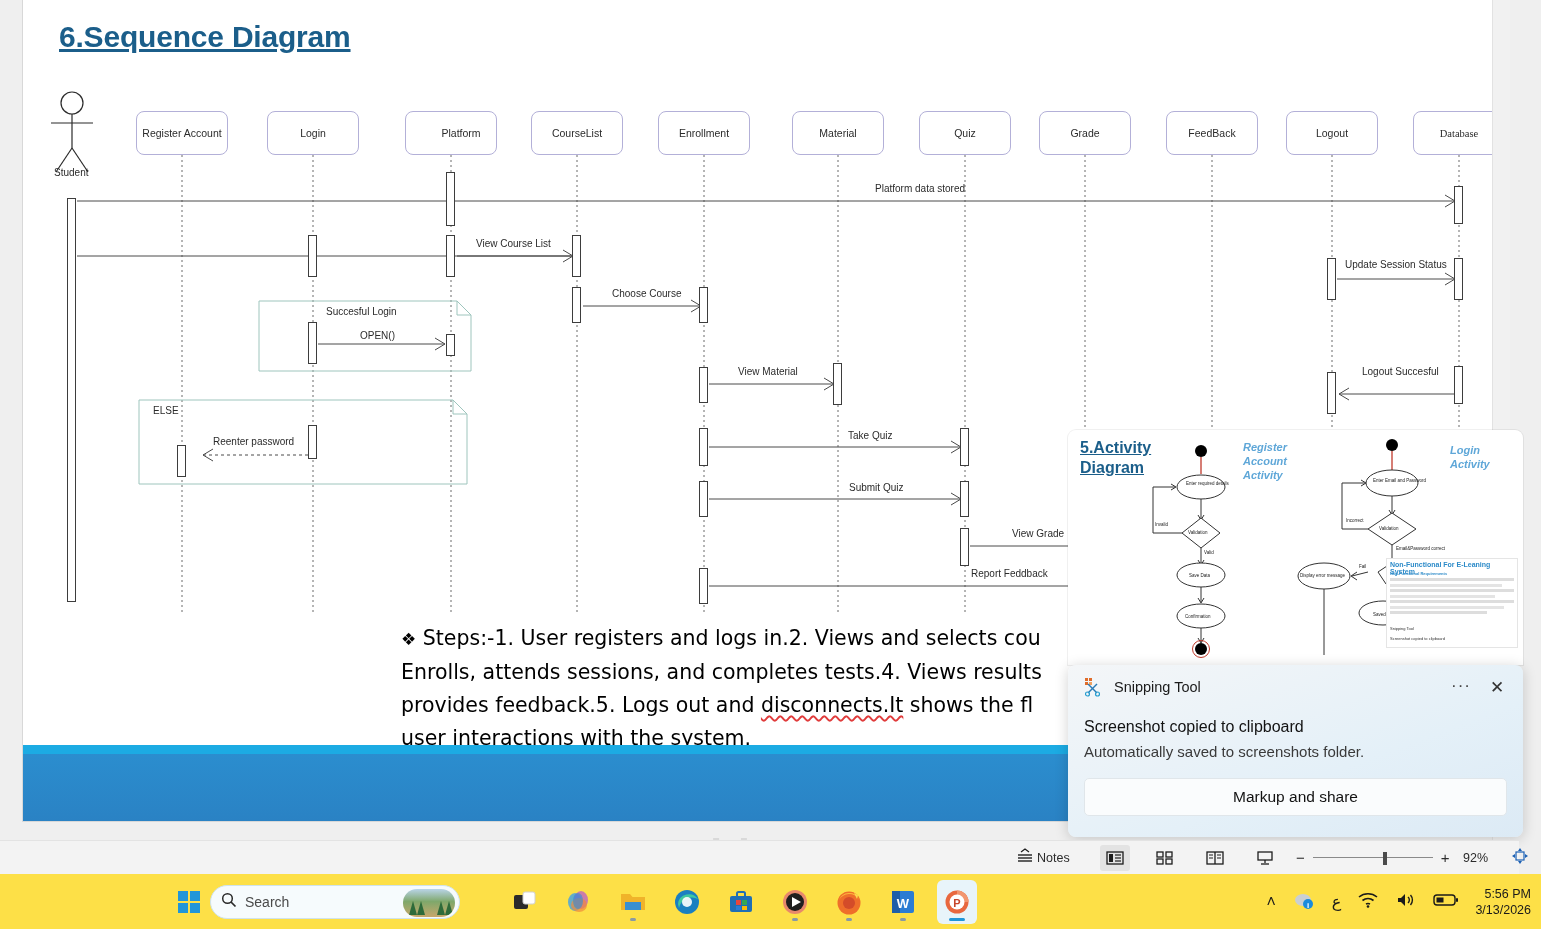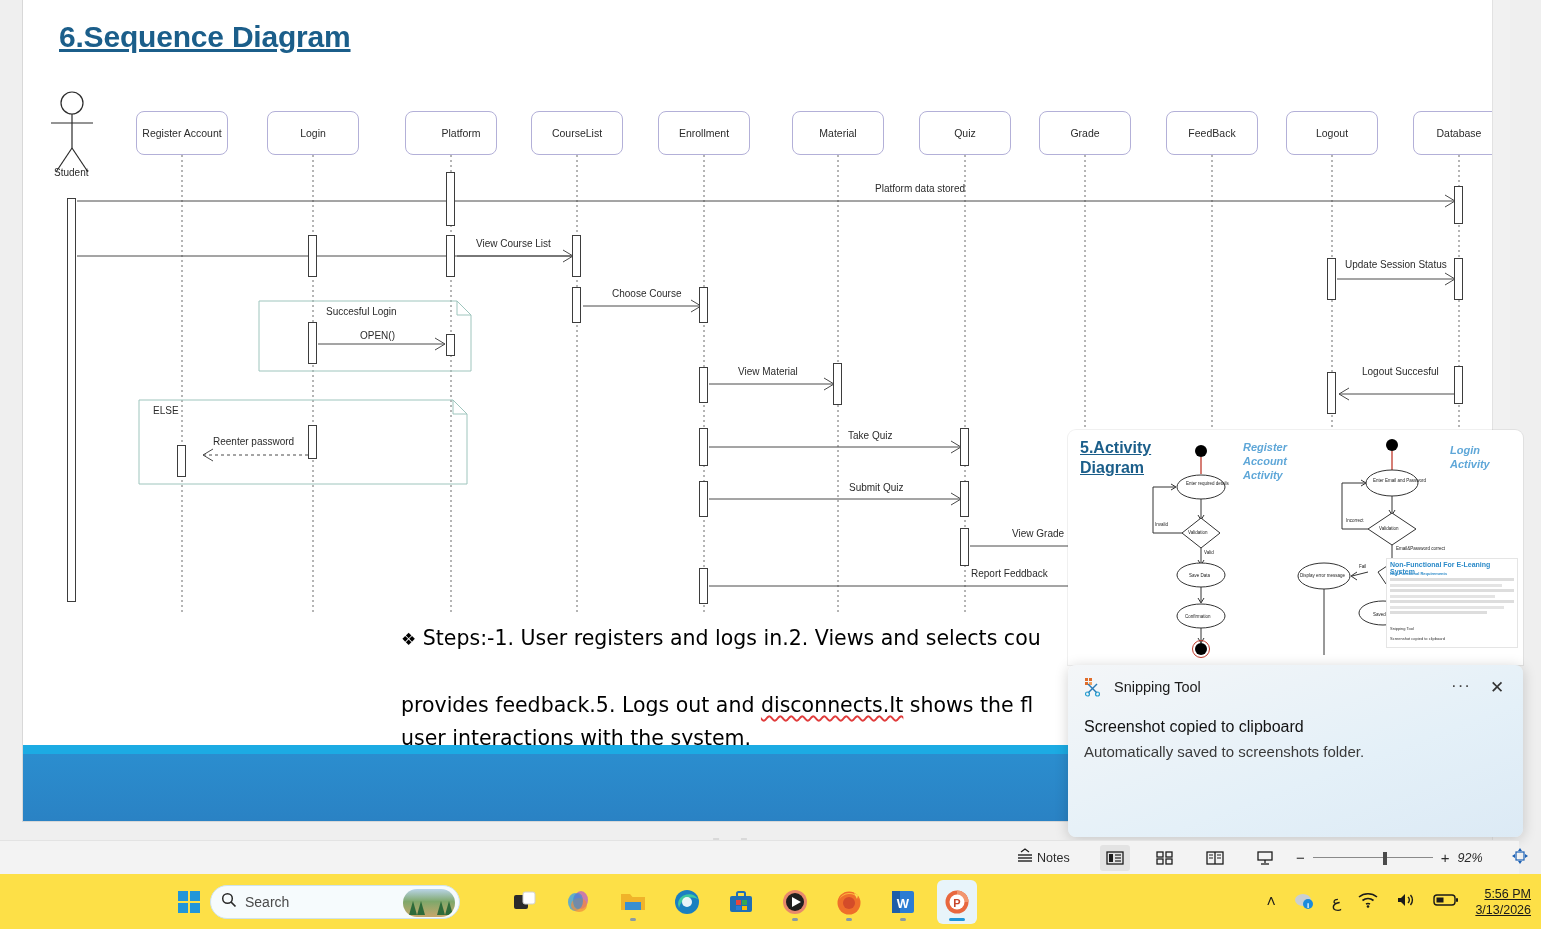--- a/index.html
+++ b/index.html
@@ -140,21 +140,21 @@
   }
   .zoom-slider {
     position: relative; width: 120px; height: 14px;
   }
   .zoom-slider .track {
     position: absolute; left: 0; top: 6px; width: 120px; height: 1px; background: #8a8a8a;
   }
   .zoom-slider .knob {
     position: absolute; left: 70px; top: 1px; width: 4px; height: 13px; background: #4a4a4a;
   }
-  .zoom-pct { width: 36px; text-align: left; font-size: 12.5px; font-style: italic; }
+  .zoom-pct { width: 36px; text-align: center; font-size: 12.5px; }
   .fit-icon { margin-left: 10px; color: #1a5fb4; }
 
   
   #taskbar {
     position: absolute; left: 0; top: 874px; width: 1541px; height: 55px;
     background: #fde047;
     display: flex; align-items: center;
   }
   .tb-center { position: absolute; left: 178px; display: flex; align-items: center; gap: 10px; }
   .win-logo {
@@ -188,21 +188,21 @@
   .tb-app.active { background: #e8f4fa; }
   .tb-app .dot {
     position: absolute; bottom: 3px; left: 50%; transform: translateX(-50%);
     width: 6px; height: 3px; border-radius: 2px; background: #8a9aa3;
   }
   .tb-app.active .dot { width: 16px; background: #2196d8; }
 
   .tb-right {
     position: absolute; right: 10px; display: flex; align-items: center; gap: 16px;
   }
-  .tray-clock { font-size: 12.5px; color: #1a1a1a; text-align: right; line-height: 16px; text-decoration: underline; }
+  .tray-clock { font-size: 12.5px; color: #1a1a1a; text-align: right; line-height: 16px; }
 
   
   #thumb {
     position: absolute; left: 1068px; top: 430px; width: 455px; height: 235px;
     background: #ffffff;
     border-top-left-radius: 8px; border-top-right-radius: 8px;
     overflow: hidden;
     box-shadow: 0 0 0 1px rgba(0,0,0,0.06);
   }
   .th-title {
@@ -355,21 +355,21 @@
           </div>
         <div class="lifeline-box" style="left:1016px;top:111px;">
             <span>Grade</span>
           </div>
         <div class="lifeline-box" style="left:1143px;top:111px;">
             <span>FeedBack</span>
           </div>
         <div class="lifeline-box" style="left:1263px;top:111px;">
             <span>Logout</span>
           </div>
-        <div class="lifeline-box" style="left:1390px;top:111px;">
+        <div class="lifeline-box" style="left:1390px;top:111px;font-family:Liberation Serif, serif;">
             <span>Database</span>
           </div>
 
         <div class="actor-label" style="left:31px;top:167px;">Student</div>
 
         <div class="activation" style="left:44px;top:198px;height:404px;"></div>
         <div class="activation" style="left:423px;top:172px;height:54px;"></div>
         <div class="activation" style="left:1431px;top:186px;height:38px;"></div>
         <div class="activation" style="left:285px;top:235px;height:42px;"></div>
         <div class="activation" style="left:423px;top:235px;height:42px;"></div>
@@ -406,21 +406,21 @@
         <div class="msg-label" style="left:1339px;top:366px;">Logout Succesful</div>
         <div class="msg-label" style="left:303px;top:306px;">Succesful Login</div>
         <div class="msg-label" style="left:337px;top:330px;">OPEN()</div>
         <div class="msg-label" style="left:190px;top:436px;">Reenter password</div>
         <div class="msg-label" style="left:130px;top:405px;">ELSE</div>
       </div>
 
       <div class="steps-text">
         <span class="bullet">❖</span>
         <span>Steps:-1. User registers and logs in.2. Views and selects cou</span><br>
-        <br>
+        <span>Enrolls, attends sessions, and completes tests.4. Views results</span><br>
         <span>provides feedback.5. Logs out and </span><span class="squiggle">disconnects.It</span><span> shows the fl</span><br>
         <span>user interactions with the system.</span>
       </div>
 
       <div class="slide-band">
         <div class="slide-band-top"></div>
       </div>
     </div>
 
     <div id="vscroll">
@@ -533,20 +533,21 @@
           <circle cx="5.5" cy="18" r="2" fill="none" stroke="#2a9fd0" stroke-width="1.2"></circle>
           <circle cx="15.5" cy="18" r="2" fill="none" stroke="#2a9fd0" stroke-width="1.2"></circle>
         </svg>
       </span>
       <span class="toast-app-name">Snipping Tool</span>
       <span class="toast-more">···</span>
       <span class="toast-close">✕</span>
     </div>
     <div class="toast-title">Screenshot copied to clipboard</div>
     <div class="toast-sub">Automatically saved to screenshots folder.</div>
+    <div class="toast-btn">Markup and share</div>
   </div>
 
   <div id="status-bar">
     <div class="sb-notes">
       <span>
         <svg width="18" height="16" viewBox="0 0 18 16">
           <polyline points="5,4 9,1 13,4" fill="none" stroke="#1d1d1d" stroke-width="1.2"></polyline>
           <line x1="2" y1="7" x2="16" y2="7" stroke="#1d1d1d" stroke-width="1.4"></line>
           <line x1="2" y1="10" x2="16" y2="10" stroke="#1d1d1d" stroke-width="1.4"></line>
           <line x1="2" y1="13" x2="16" y2="13" stroke="#1d1d1d" stroke-width="1.4"></line>

